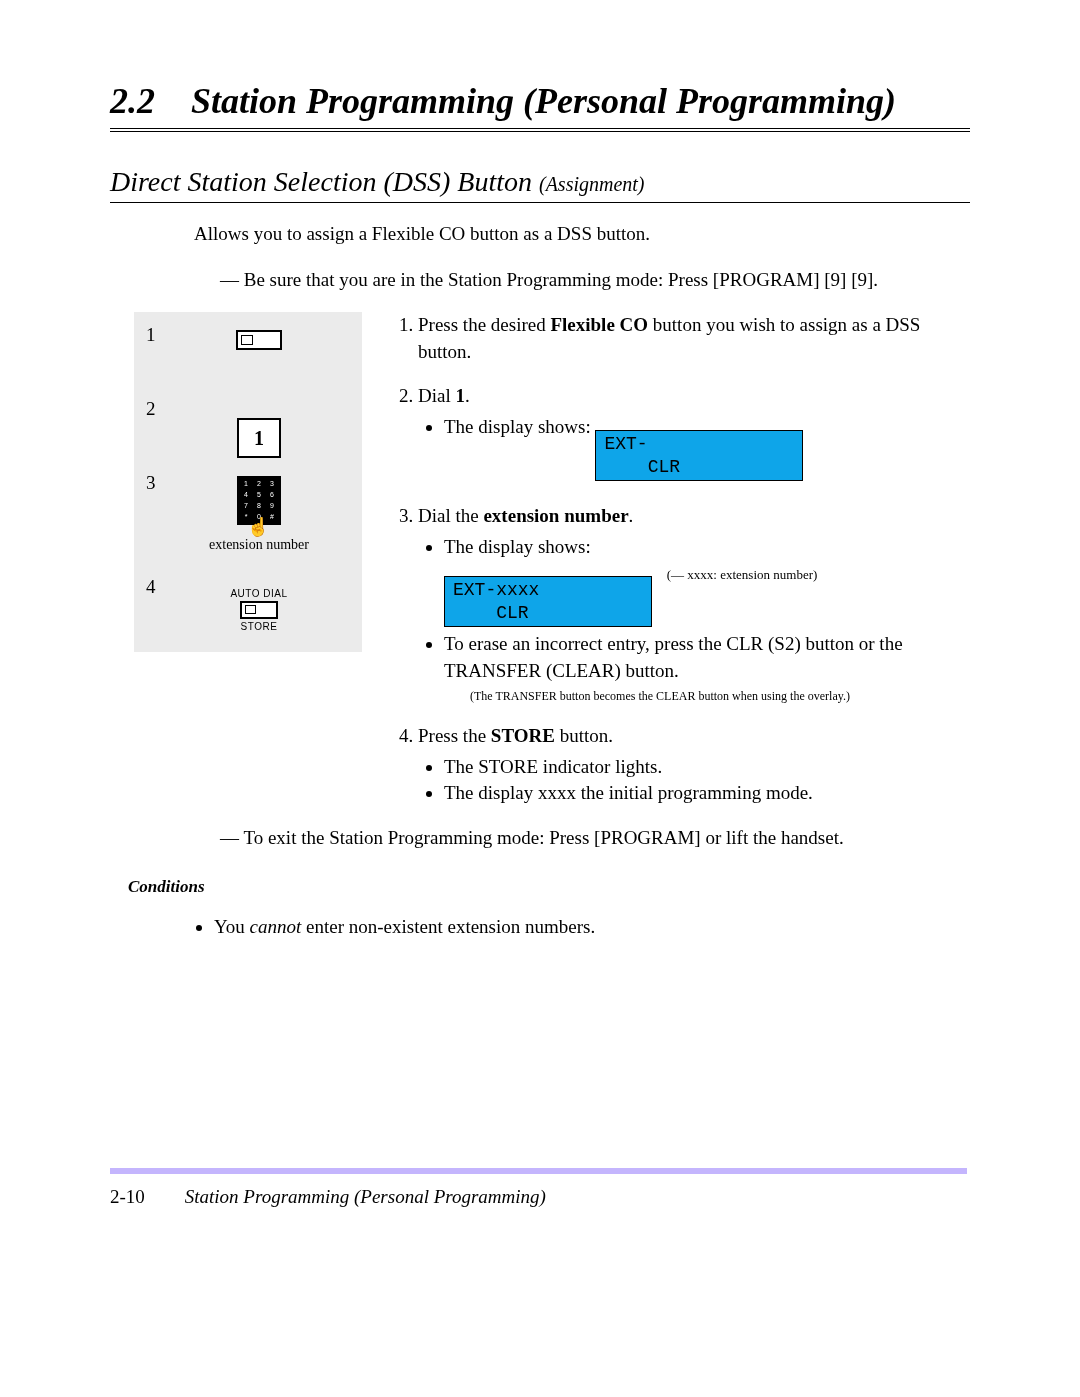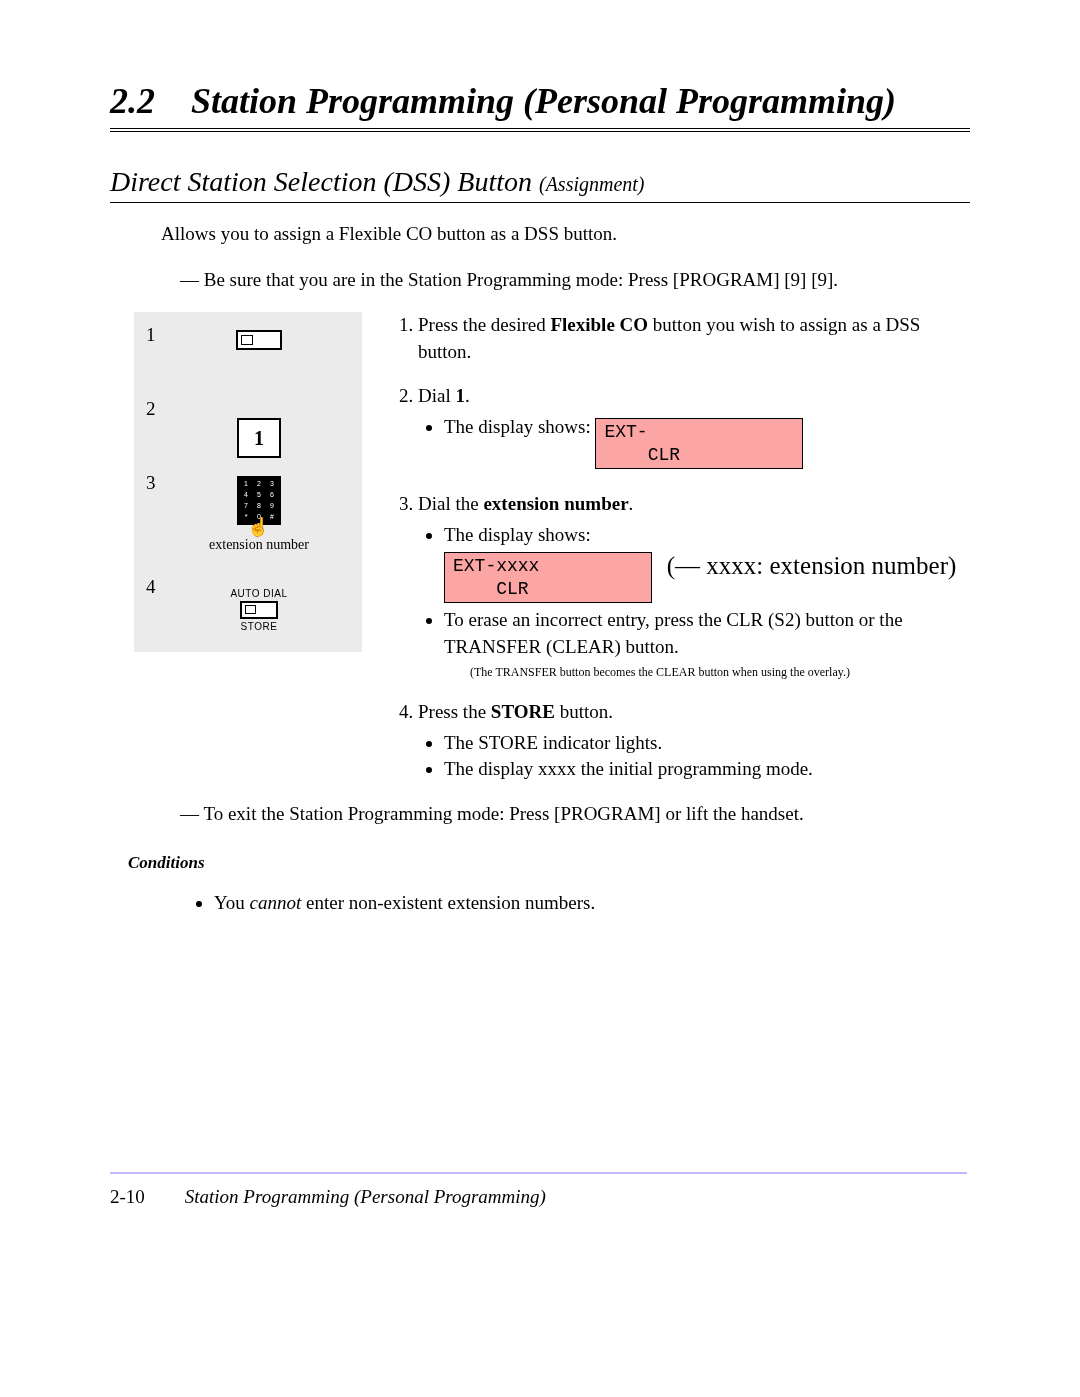--- a/index.html
+++ b/index.html
@@ -33,25 +33,25 @@
     border-bottom: 1.5px solid #000;
     padding-bottom: 4px;
     margin: 0 0 18px 0;
     font-family: Liberation Serif, serif;
   }
   h2.sub-title .small {
     font-size: 20px;
   }
   .intro, .precheck, .exit-note {
     font-size: 19px;
-    margin-left: 51px;
+    margin-left: 84px;
     margin-bottom: 20px;
     line-height: 1.35;
   }
-  .precheck, .exit-note { margin-left: 70px; }
+  .precheck, .exit-note { margin-left: 110px; }
   .body-row {
     display: flex;
     align-items: flex-start;
   }
   .sidebar {
     width: 228px;
     flex-shrink: 0;
     margin-left: 24px;
     background: #ebebeb;
     padding: 12px 12px 16px 12px;
@@ -163,31 +163,31 @@
   }
   .steps ul {
     list-style-type: disc;
     padding-left: 26px;
     margin: 4px 0;
   }
   .display-box {
     font-family: "Courier New", monospace;
     font-size: 18px;
     border: 1px solid #000;
-    background: #fca5a5;
+    background: #0ea5e9;
     width: 190px;
     padding: 2px 8px 2px 8px;
     line-height: 1.25;
-    margin: 4px 0 4px 0px;
+    margin: 16px 0 4px 0px;
     white-space: pre;
     display:inline-block;
     vertical-align: top;
   }
   .inline-note {
-    font-size: 25px;
+    font-size: 13px;
     margin-left: 10px;
     margin-top: 9px;
   }
   .overlay-note {
     font-size: 12px;
     margin-left: 26px;
     margin-top: 4px;
   }
   h3.conditions {
     font-style: italic;
@@ -199,21 +199,21 @@
     font-size: 19px;
     margin-left: 104px;
     padding-left: 0;
   }
   .cond-list li { list-style: disc; }
   .footer {
     position: absolute;
     bottom: 60px;
     left: 110px;
     right: 113px;
-    border-top: 2px solid #c4b5fd;
+    border-top: 6px solid #c4b5fd;
     padding-top: 12px;
     font-size: 19px;
   }
   .footer .pnum {
     display:inline-block;
     width: 70px;
   }
   .footer .ftitle {
     font-style: italic;
   }

